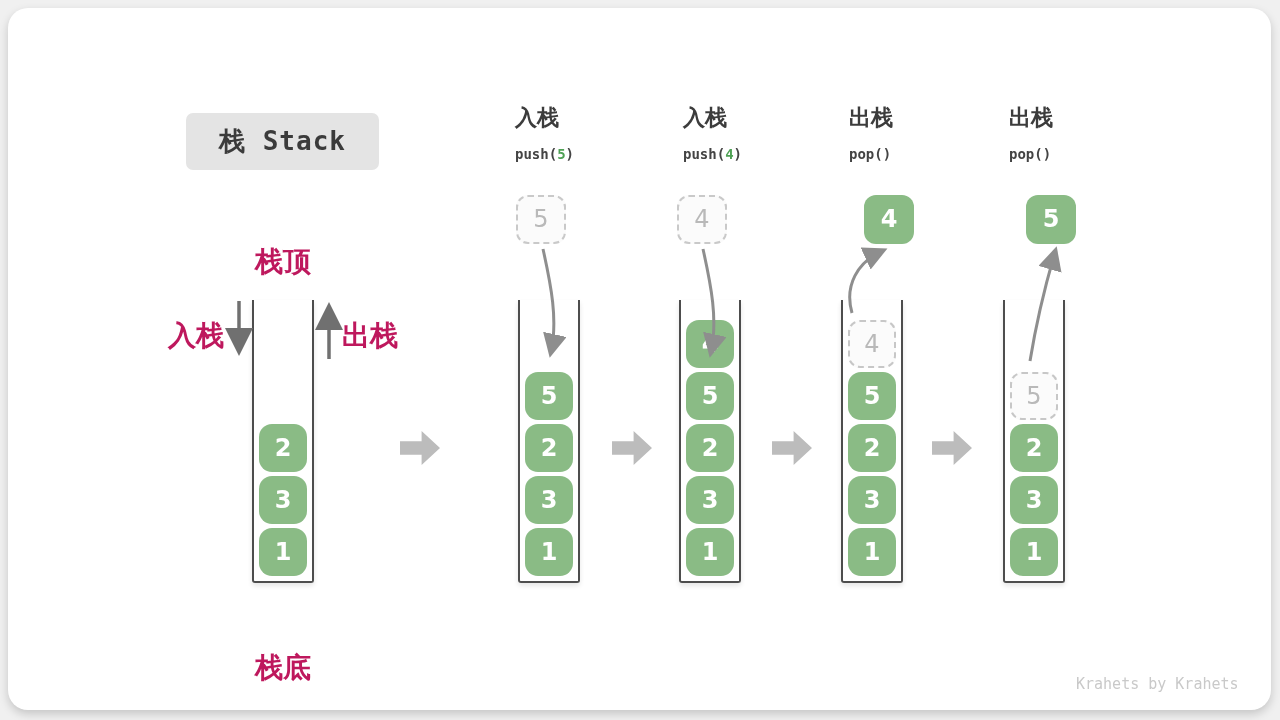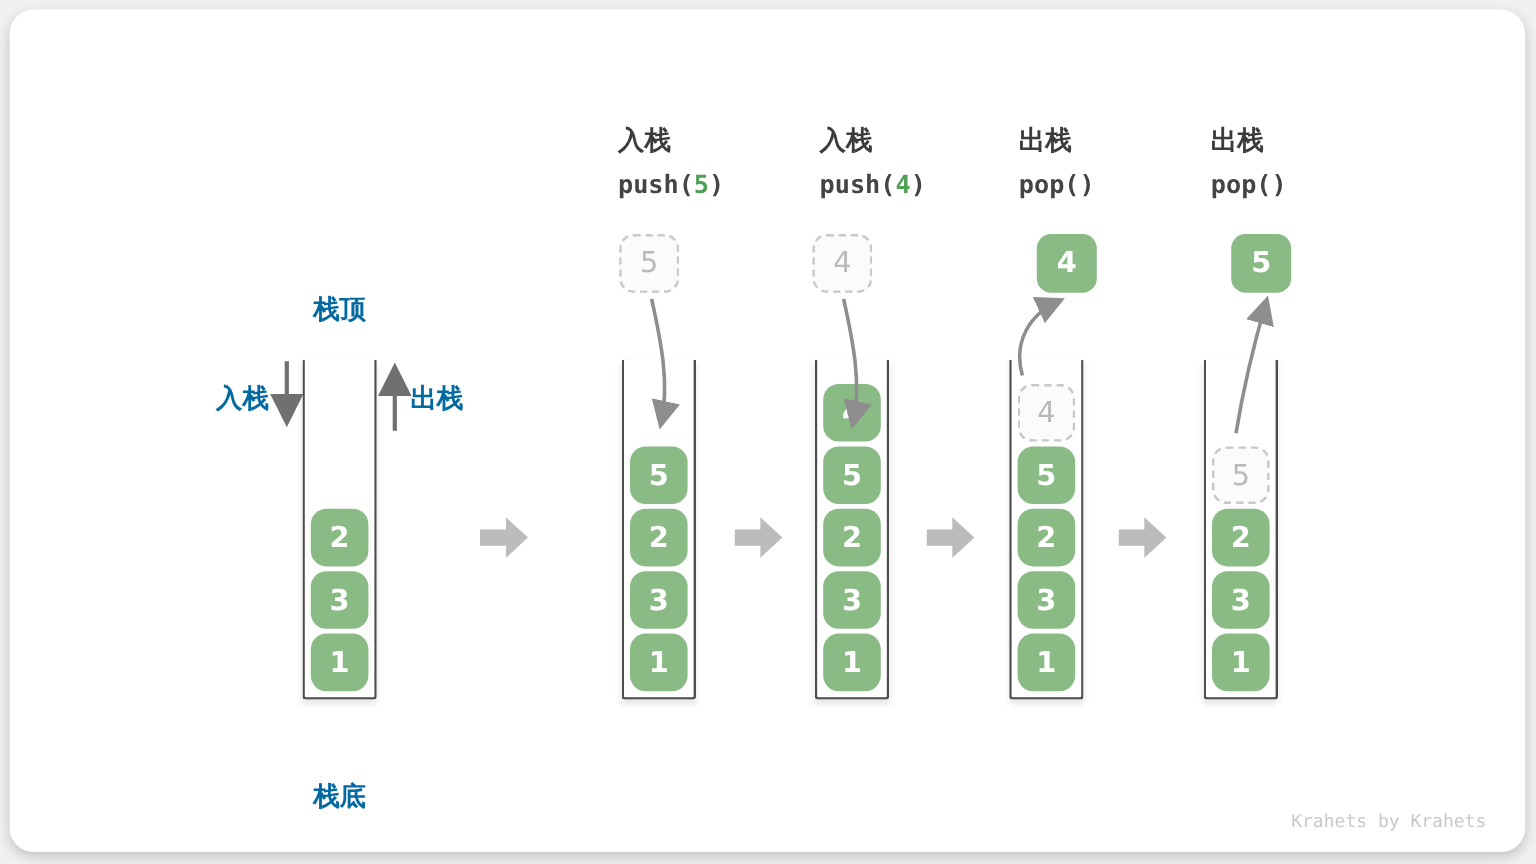--- a/index.html
+++ b/index.html
@@ -17,24 +17,24 @@
     position:absolute;left:186px;top:113px;width:193px;height:57px;
     background:#e4e4e4;border-radius:7px;
     display:flex;align-items:center;justify-content:center;
     font-family:"DejaVu Sans Mono","Liberation Mono",monospace;
     font-size:26px;font-weight:700;color:#3b3b3b;letter-spacing:1px;
   }
   .op{position:absolute;top:103px;color:#3c3c3c;}
   .op-cjk{font-size:22px;font-weight:600;line-height:30px;}
   .op-code{
     font-family:"DejaVu Sans Mono","Liberation Mono",monospace;
-    font-size:21px;font-weight:600;line-height:30px;margin-top:6px;color:#444;
+    font-size:14px;font-weight:600;line-height:30px;margin-top:6px;color:#444;
   }
   .op-code .green{color:#4fa155;font-weight:700;}
-  .side-label{position:absolute;font-size:22px;font-weight:700;color:#0369a1;}
+  .side-label{position:absolute;font-size:28px;font-weight:700;color:#be185d;}
   .stack-container{
     position:absolute;top:300px;width:62px;height:283px;
     border:2px solid #4d4d4d;border-top:none;border-radius:0 0 3px 3px;
     background:#ffffff;box-sizing:border-box;
     box-shadow:0 3px 5px rgba(0,0,0,0.10);
   }
   .block{
     position:absolute;width:48px;height:48px;border-radius:13px;
     background:#8abb85;color:#ffffff;
     font-size:24px;font-weight:700;line-height:48px;text-align:center;
@@ -64,20 +64,23 @@
     font-family:"DejaVu Sans Mono","Liberation Mono",monospace;
     font-size:15px;color:#c9c9c9;
   }
 </style>
 </head>
 <body>
 
 <div class="canvas">
   <div class="card"></div>
 
+  <div class="title-box">
+    <span>栈 Stack</span>
+  </div>
 
   <div class="op" style="left:515px">
     <div class="op-cjk">入栈</div>
     <div class="op-code"><span>push(</span><span class="green">5</span><span>)</span></div>
   </div>
   <div class="op" style="left:683px">
     <div class="op-cjk">入栈</div>
     <div class="op-code"><span>push(</span><span class="green">4</span><span>)</span></div>
   </div>
   <div class="op" style="left:849px">

